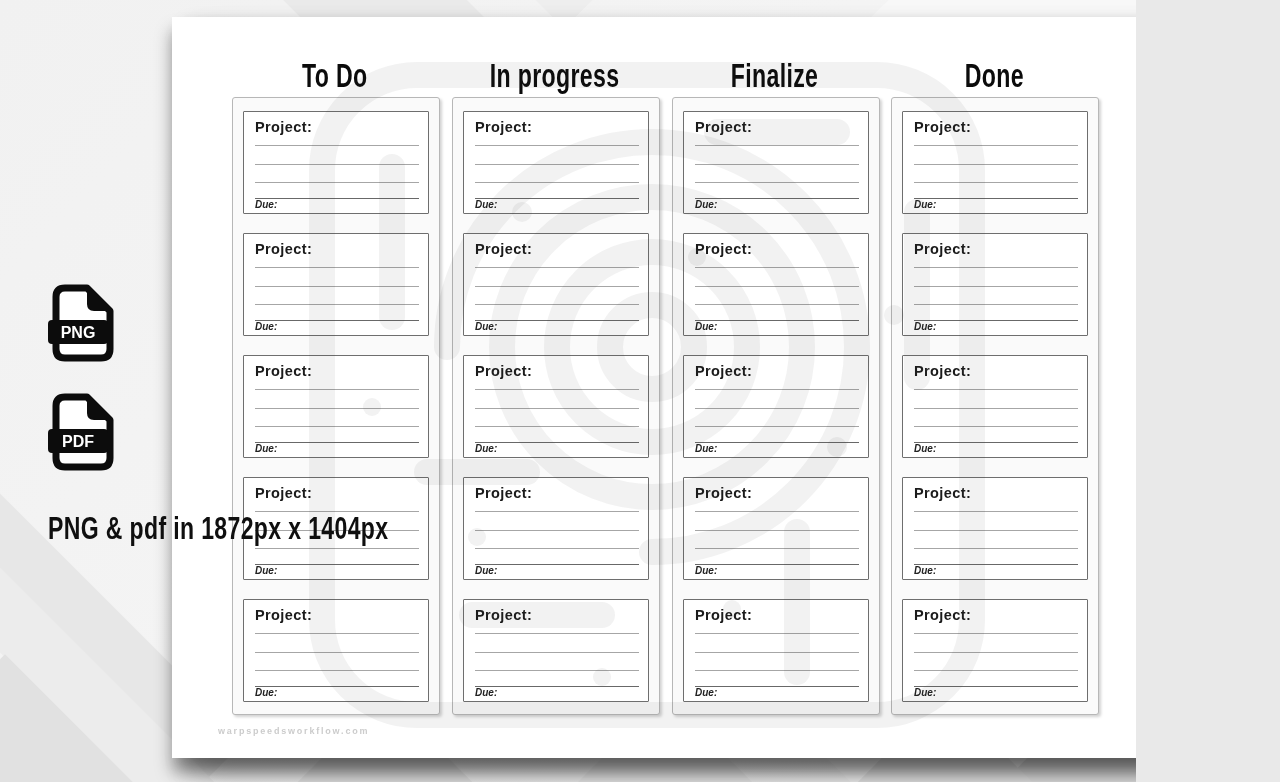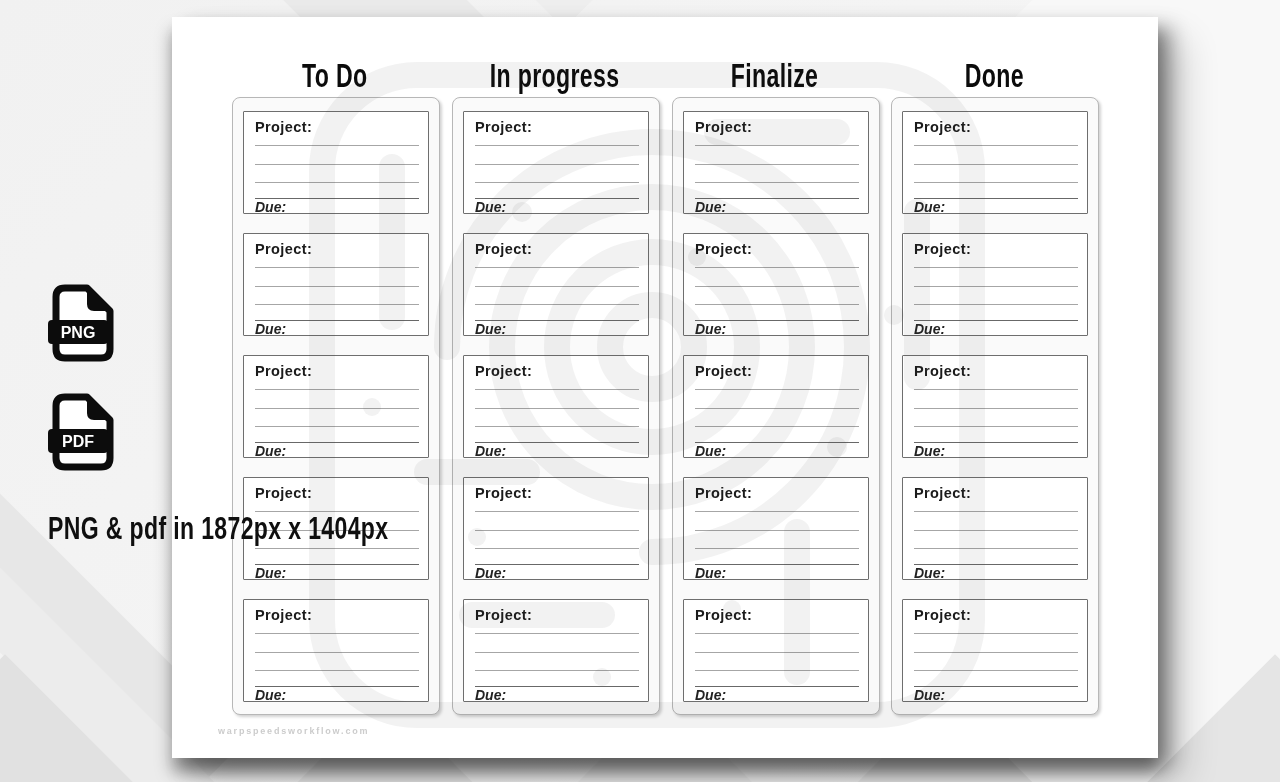--- a/index.html
+++ b/index.html
@@ -1,17 +1,17 @@
 <!DOCTYPE html>
 <html><head>
 <meta charset="utf-8">
 <style>
   html,body{margin:0;padding:0;background:#e9e9e9;}
   #stage{
-    position:relative;width:1280px;height:782px;overflow:hidden;
+    position:relative;width:1136px;height:782px;overflow:hidden;
     background:linear-gradient(135deg,#f1f1f1 0%,#f5f5f5 60%,#f2f2f2 100%);
     font-family:"Liberation Sans","DejaVu Sans",sans-serif;
   }
   
   .bg{position:absolute;pointer-events:none;}
   .bg-stripe1{left:-140px;top:-170px;width:820px;height:130px;transform:rotate(45deg);background:#eaeaea;}
   .bg-stripe2{left:-60px;top:-300px;width:760px;height:70px;transform:rotate(45deg);background:#eeeeee;}
   .bg-stripe3{left:-260px;top:530px;width:560px;height:80px;transform:rotate(45deg);background:#e7e7e7;}
   .bg-stripe4{left:-200px;top:640px;width:520px;height:60px;transform:rotate(45deg);background:#ececec;}
   .bg-wedge-right{right:-260px;top:30px;width:760px;height:760px;transform:rotate(45deg);background:#f8f8f8;}
@@ -25,29 +25,29 @@
     position:absolute;left:172px;top:17px;width:986px;height:741px;background:#ffffff;
     box-shadow:14px 10px 18px rgba(0,0,0,.30), 0 14px 16px rgba(0,0,0,.38), 26px 22px 34px rgba(0,0,0,.16);
   }
 
   
   .col-header{position:absolute;top:38px;width:206px;height:42px;line-height:42px;text-align:center;
     font-size:33px;font-weight:bold;color:#0b0b0b;}
   .cond{display:inline-block;transform:scaleX(.70);transform-origin:50% 50%;white-space:nowrap;letter-spacing:.5px;}
   .cond-l{display:inline-block;transform:scaleX(.72);transform-origin:0 50%;white-space:nowrap;letter-spacing:.5px;}
   .col-panel{position:absolute;top:80px;width:206px;height:616px;background:#fafafa;
-    border:1px solid #b7b7b7;border-radius:8px;box-shadow:2px 2px 3px rgba(0,0,0,.18);}
+    border:1px solid #b7b7b7;border-radius:3px;box-shadow:2px 2px 3px rgba(0,0,0,.18);}
   .card{position:absolute;left:10px;width:184px;height:101px;background:#ffffff;
     border:1px solid #6e6e6e;border-radius:1px;}
   .project-label{position:absolute;left:11px;top:7px;font-size:14.5px;font-weight:700;
     color:#1b1b1b;letter-spacing:.4px;}
   .rule{position:absolute;left:11px;right:9px;height:0;border-top:1px solid #a6a6a6;}
   .rule.r1{top:33px;} .rule.r2{top:52px;} .rule.r3{top:70px;}
   .due-line{position:absolute;left:11px;right:9px;height:0;border-top:1px solid #686868;top:86px;}
-  .due-label{position:absolute;left:11px;top:87px;font-size:14px;font-weight:bold;
+  .due-label{position:absolute;left:11px;top:87px;font-size:10px;font-weight:bold;
     font-style:italic;color:#222222;}
 
   
   #logo-wm{position:absolute;left:0;top:0;width:986px;height:741px;pointer-events:none;}
   #brand-wm{position:absolute;left:160px;top:630px;font-size:56px;font-weight:bold;
     color:rgba(40,40,40,.07);white-space:nowrap;letter-spacing:1px;pointer-events:none;}
   #site-wm{position:absolute;left:46px;top:709px;font-size:9px;font-weight:bold;
     letter-spacing:1.8px;color:#cccccc;}
 
   

